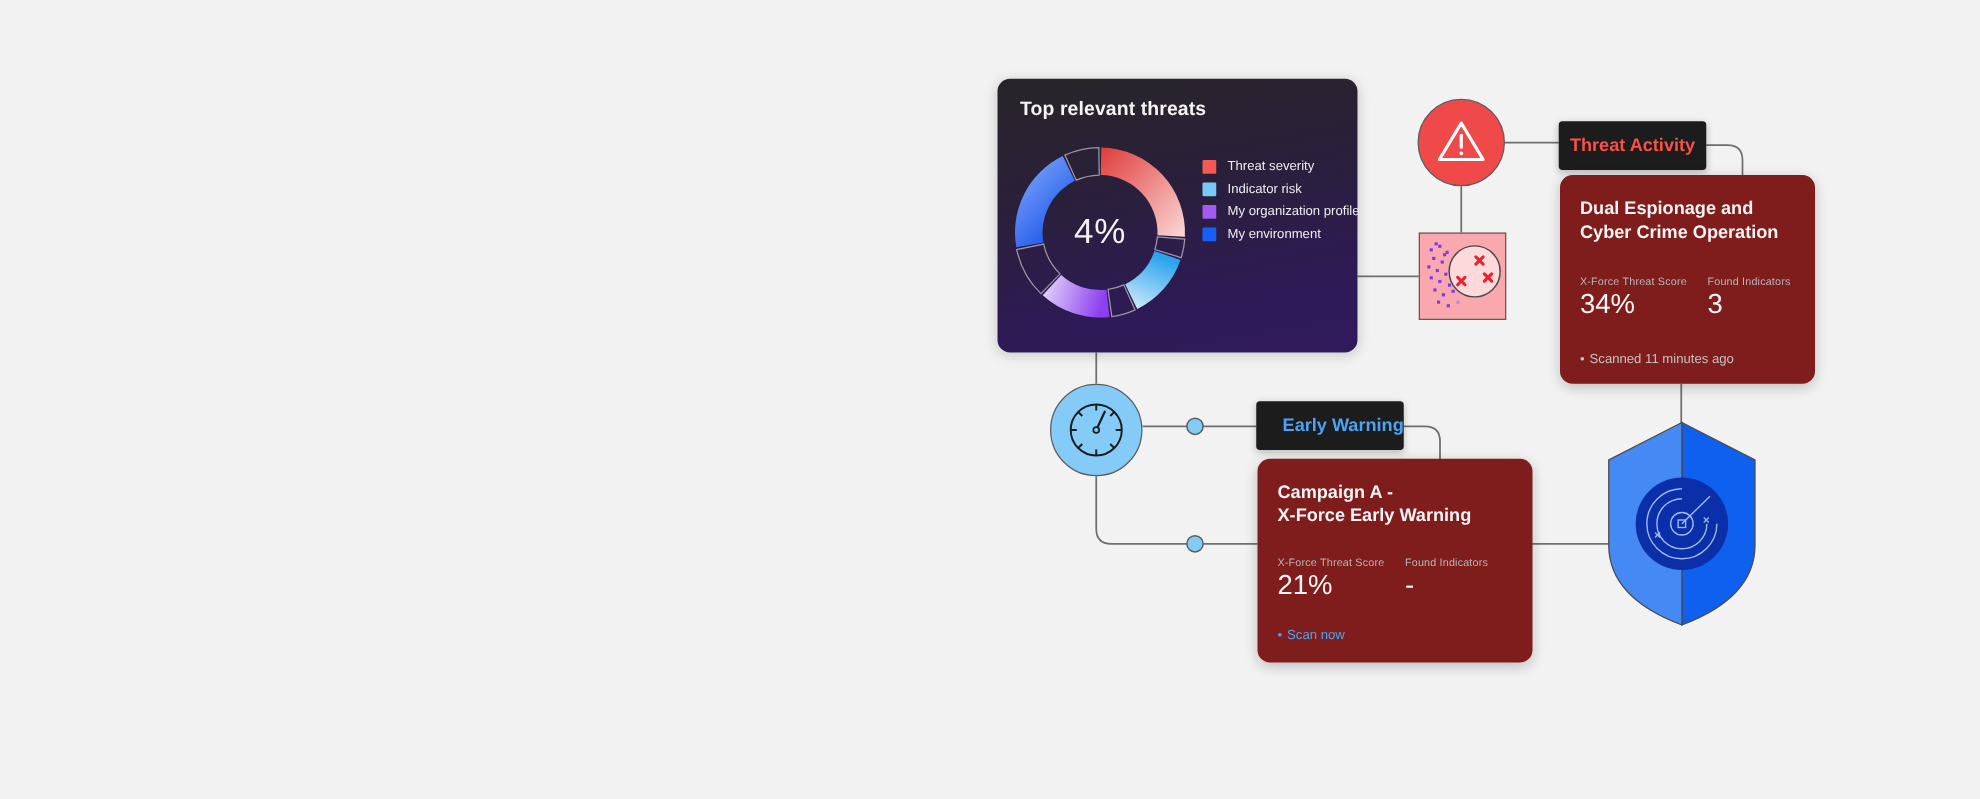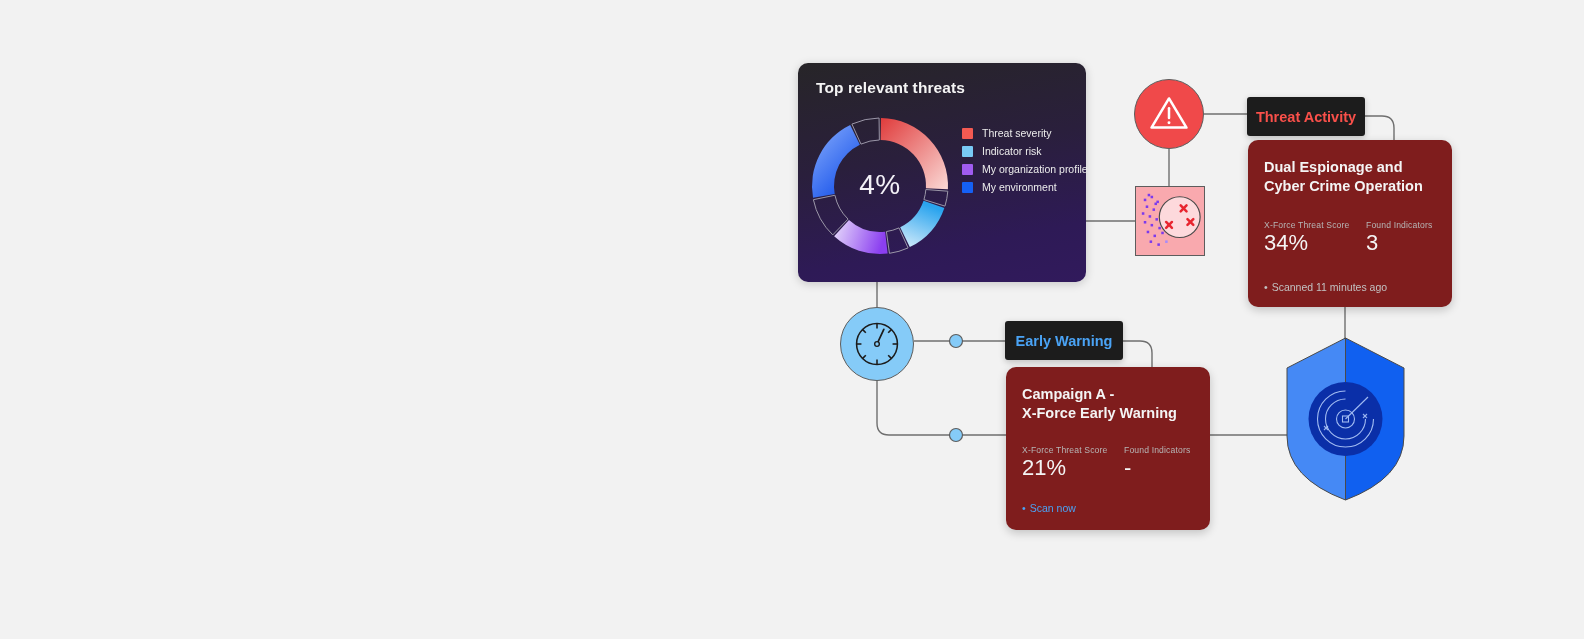--- a/index.html
+++ b/index.html
@@ -38,29 +38,29 @@
 
   
   .badge{
     position:absolute;
     background:#1c1c1c;border-radius:3px;
     display:flex;align-items:center;justify-content:center;
     font-size:14.5px;font-weight:bold;
     box-shadow:0 2px 6px rgba(0,0,0,.22);
   }
   #badge-threat{left:1247px;top:97px;width:118px;height:39px;color:#f9504a;}
-  #badge-early{left:1005px;top:321px;width:118px;height:39px;color:#4aa3f5;}
+  #badge-early{left:1005px;top:321px;width:118px;height:39px;color:#4aa3f5;justify-content:flex-end;}
 
   
   .info-card{
     position:absolute;background:#7f1d1d;border-radius:10px;
     box-shadow:0 3px 10px rgba(0,0,0,.20);
   }
   #card-threat{left:1248px;top:140px;width:204px;height:167px;}
-  #card-early{left:1006px;top:367px;width:204px;height:163px;}
+  #card-early{left:1006px;top:367px;width:204px;height:163px;padding-left:16px;}
   .card-title{
     position:absolute;left:16px;top:18px;right:12px;
     font-size:14.5px;font-weight:bold;color:#f4f4f4;line-height:19px;
   }
   .metrics{position:absolute;left:16px;right:12px;}
   #card-threat .metrics{top:80px;}
   #card-early .metrics{top:78px;}
   .metric{display:inline-block;vertical-align:top;}
   .metric.m1{width:102px;}
   .metric-label{font-size:8.6px;color:#b6b6b6;letter-spacing:.15px;white-space:nowrap;}

